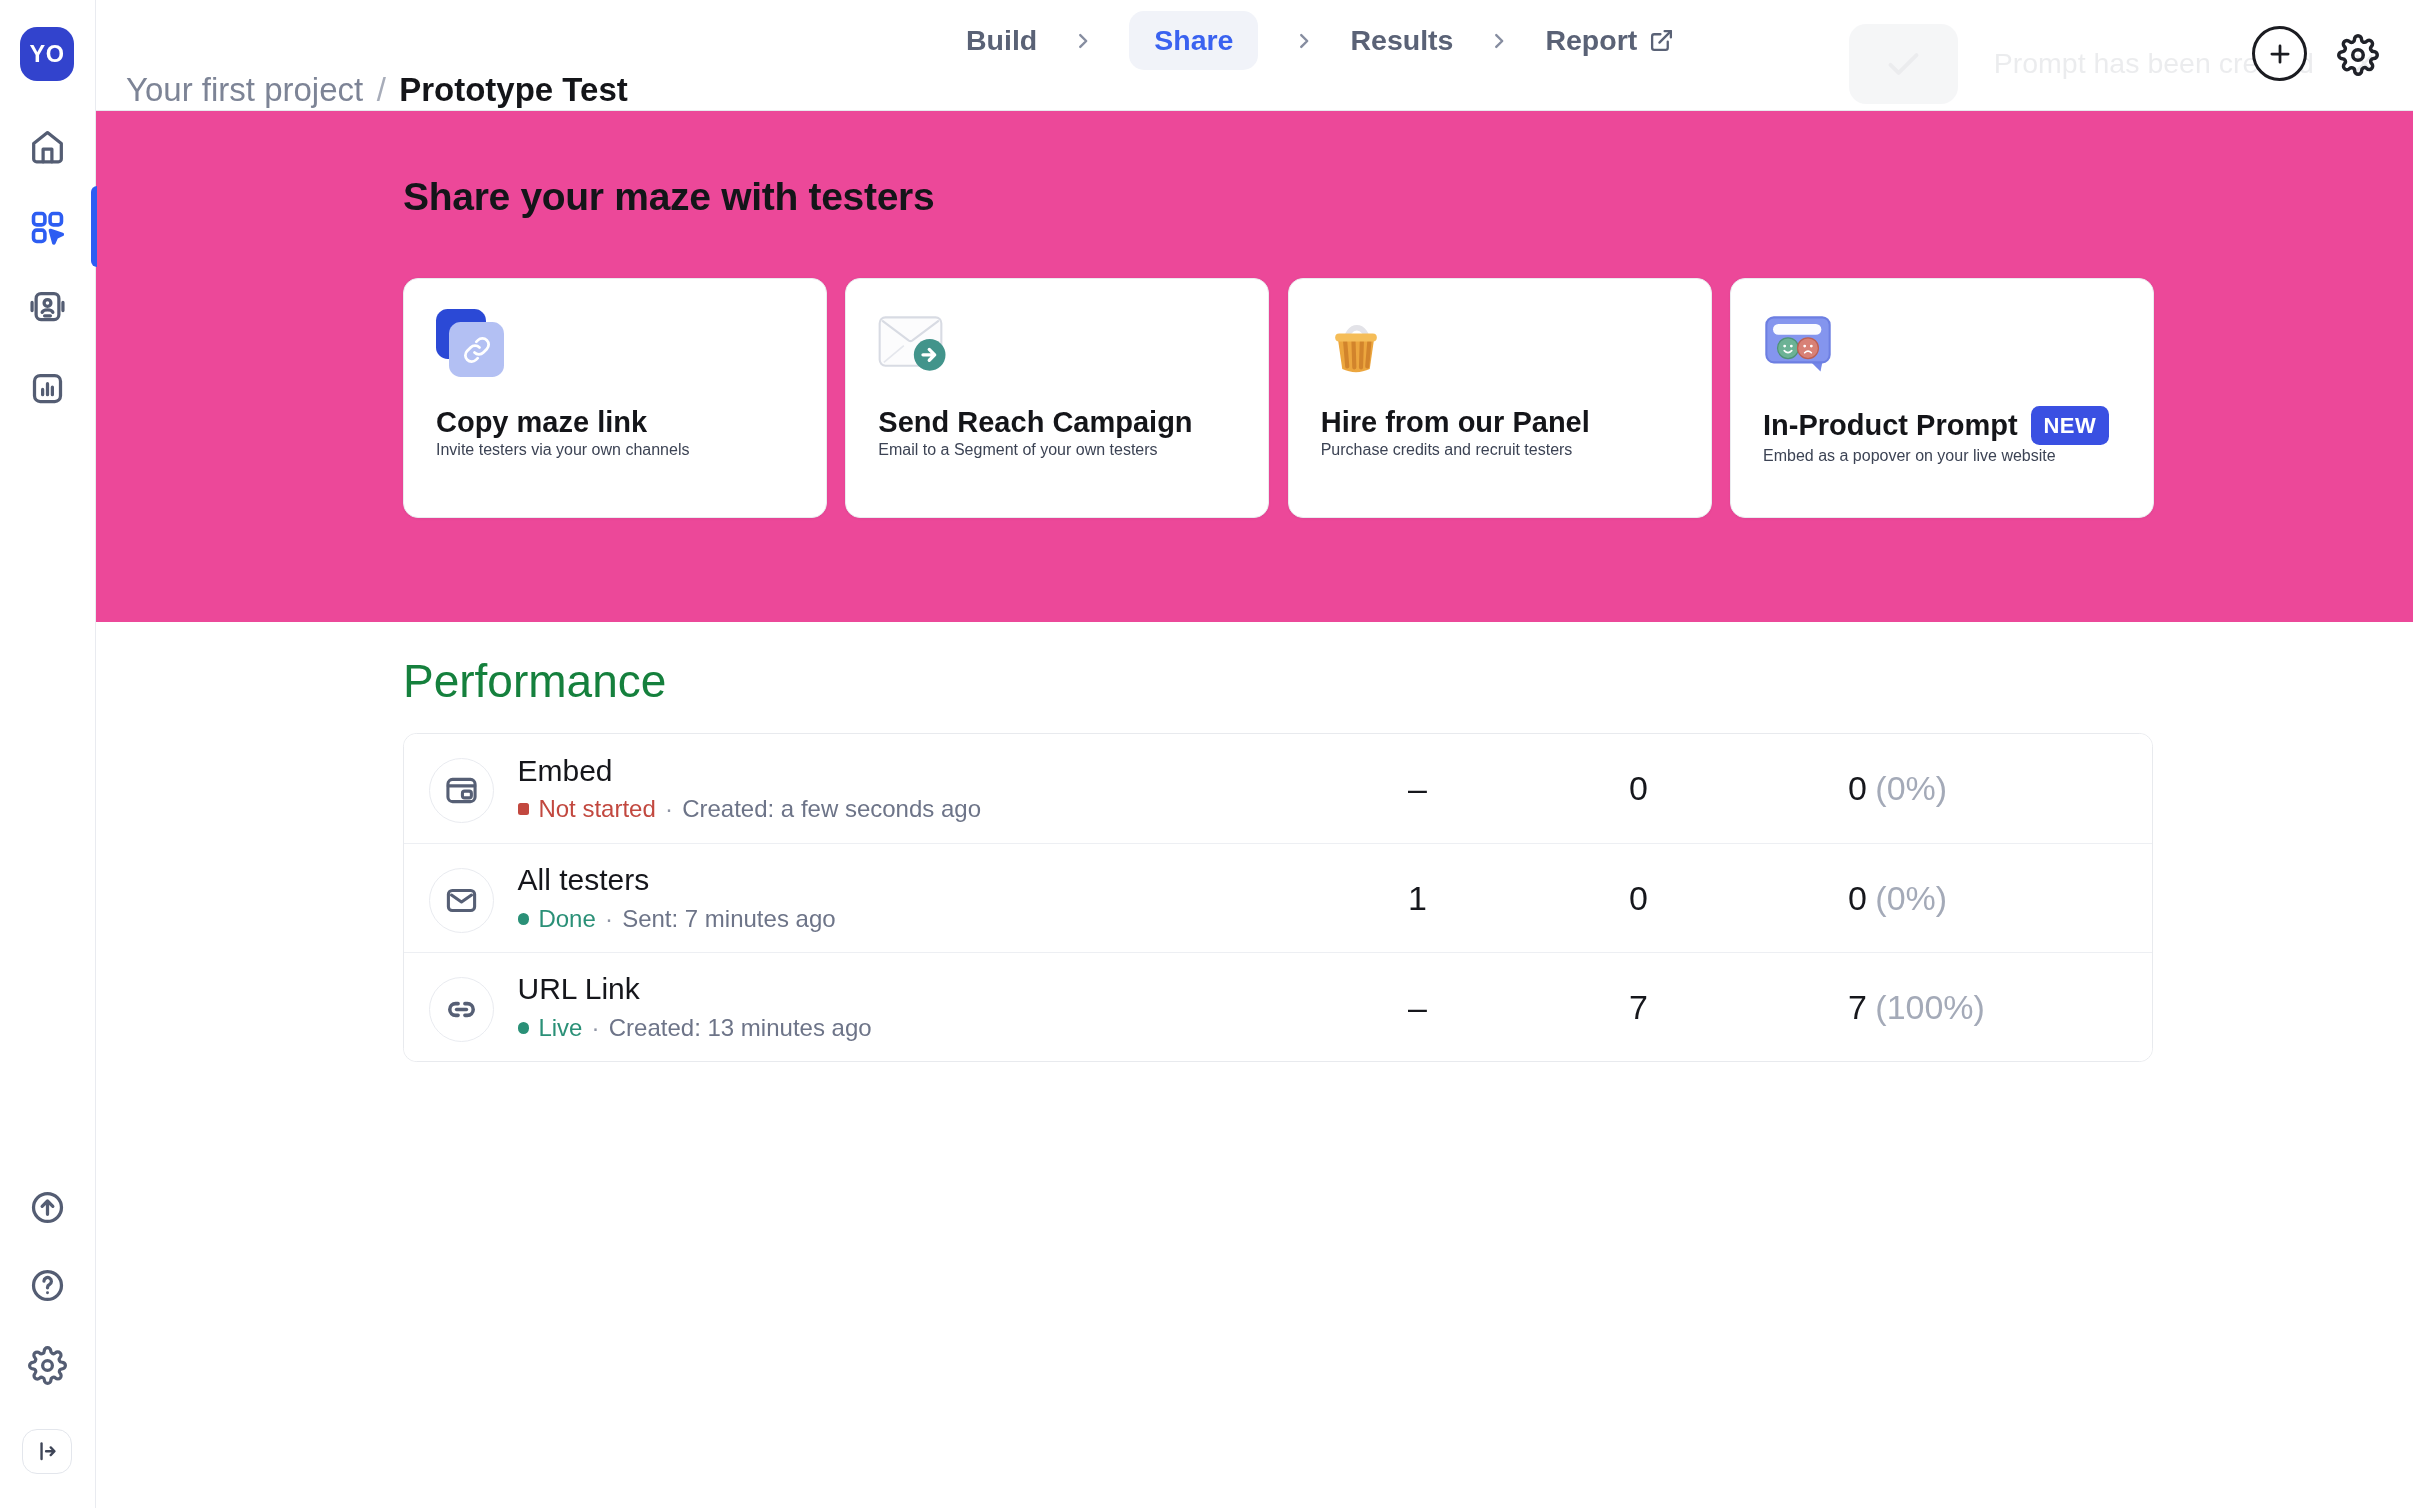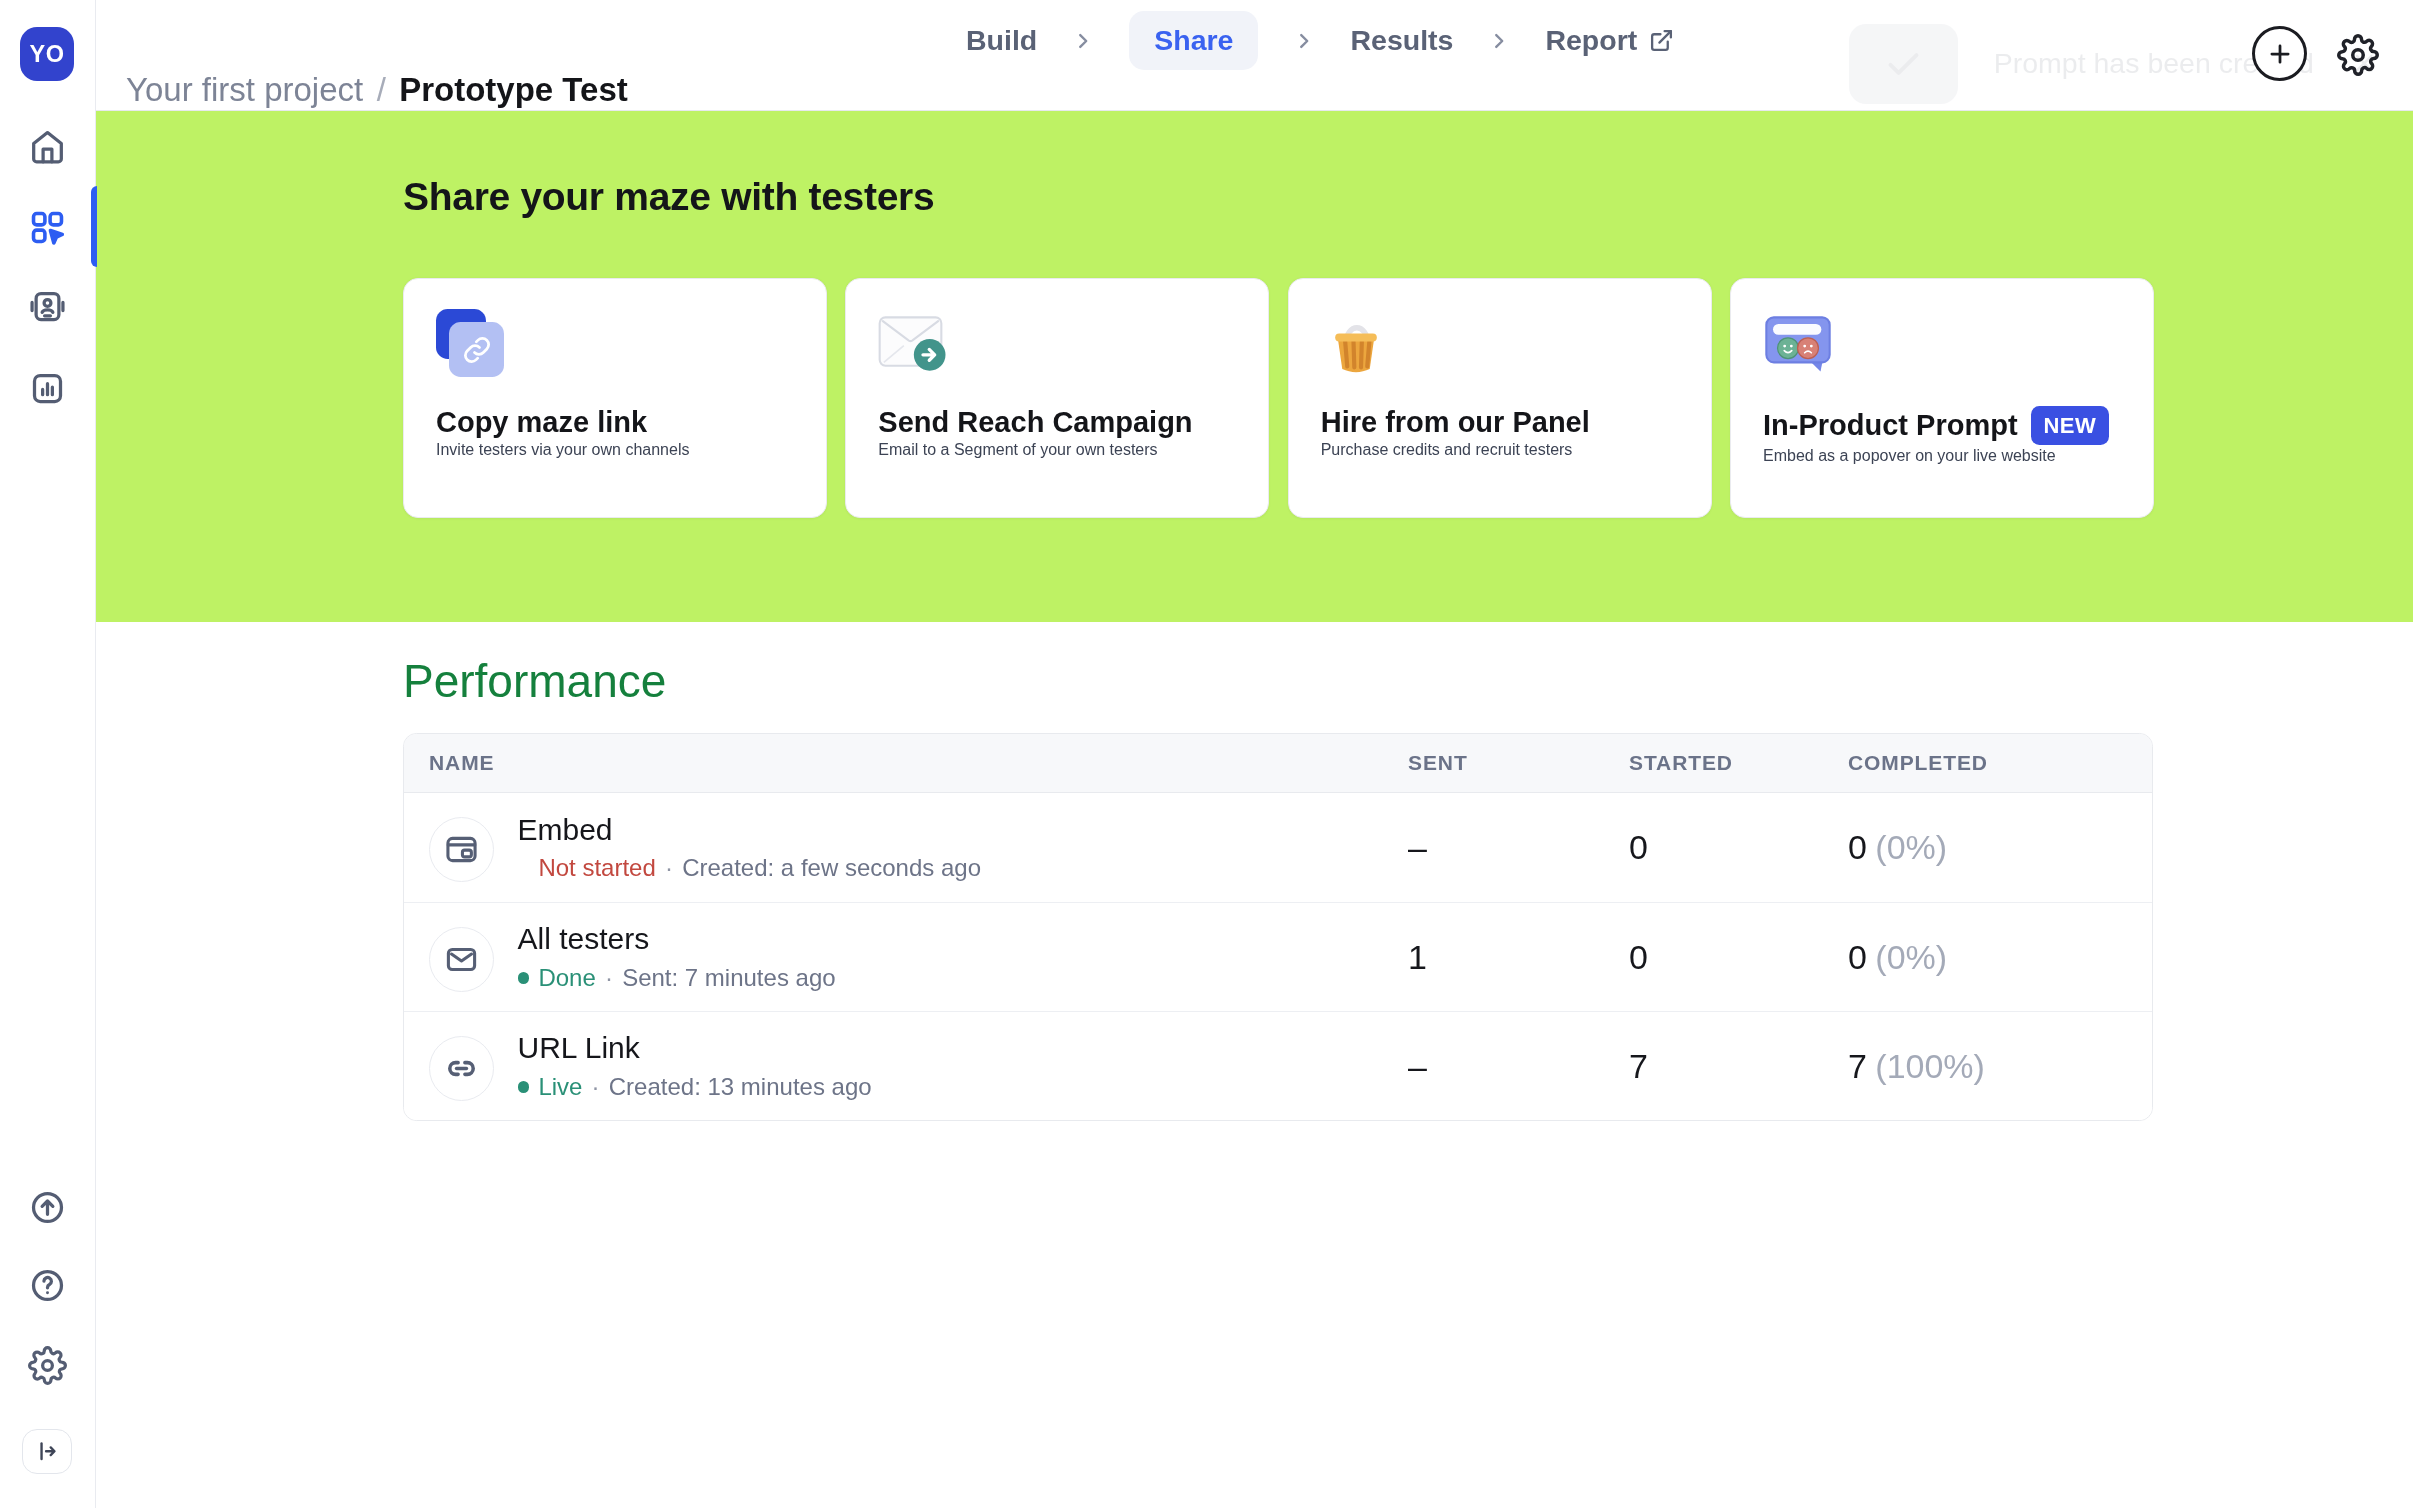--- a/index.html
+++ b/index.html
@@ -51,21 +51,21 @@
 
   .plus-btn { position:absolute; right:106px; top:26px; width:55px; height:55px; border-radius:50%;
     border:3.4px solid #1b1c21; background:#fff; color:#1b1c21; display:flex; align-items:center;
     justify-content:center; cursor:pointer; z-index:3; }
   .plus-btn svg { width:30px; height:30px; }
   .gear-btn { position:absolute; right:34px; top:34px; width:42px; height:42px; border:none;
     background:none; color:#202229; cursor:pointer; z-index:3; }
   .gear-btn svg { width:42px; height:42px; }
 
   
-  .share-section { position:absolute; left:96px; right:0; top:111px; height:511px; background:#bef264; }
+  .share-section { position:absolute; left:96px; right:0; top:111px; height:511px; background:#ec4899; }
   .share-inner { margin-left:307px; width:1751px; }
   .section-title { padding-top:64px; font-size:39px; font-weight:bold; color:#141519; letter-spacing:-0.3px; }
   .cards { display:flex; gap:18.4px; margin-top:59px; }
   .card { width:426px; height:240px; background:#fff; border:1.7px solid #eaebef; border-radius:15px;
     padding:30px 32px; cursor:pointer; box-shadow:0 0.8px 2.5px rgba(20,24,40,.05); }
   .card-iconwrap { height:70px; margin-bottom:27px; position:relative; }
   .card-title { font-size:29px; font-weight:bold; color:#141519; display:flex; align-items:center; gap:13.4px; }
   .badge-new { background:#3a50e2; color:#fff; font-size:22px; font-weight:bold;
     padding:6.7px 12.6px; border-radius:8.4px; letter-spacing:0.4px; }
   .card-desc { font-size:16px; color:#3c4354; line-height:1.4; }
@@ -341,26 +341,20 @@
         </div>
 
       </div>
     </div>
   </section>
 
   <section class="perf-section">
     <h2 class="perf-title">Performance</h2>
 
     <div class="table">
-      <div class="t-head">
-        <span class="col-name">NAME</span>
-        <span>SENT</span>
-        <span>STARTED</span>
-        <span>COMPLETED</span>
-      </div>
 
       <div class="t-row">
         <div class="name-cell">
           <span class="avatar">
             <svg viewBox="0 0 24 24" width="37" height="37" fill="none" stroke="currentColor" stroke-width="2" stroke-linecap="round" stroke-linejoin="round">
                 <rect x="3.2" y="4.8" width="17.6" height="14.4" rx="3"></rect>
                 <path d="M3.4 9h17.2"></path>
                 <rect x="12.6" y="12.4" width="5.8" height="4.4" rx="1.4" fill="#ffffff"></rect>
               </svg>
           </span>

